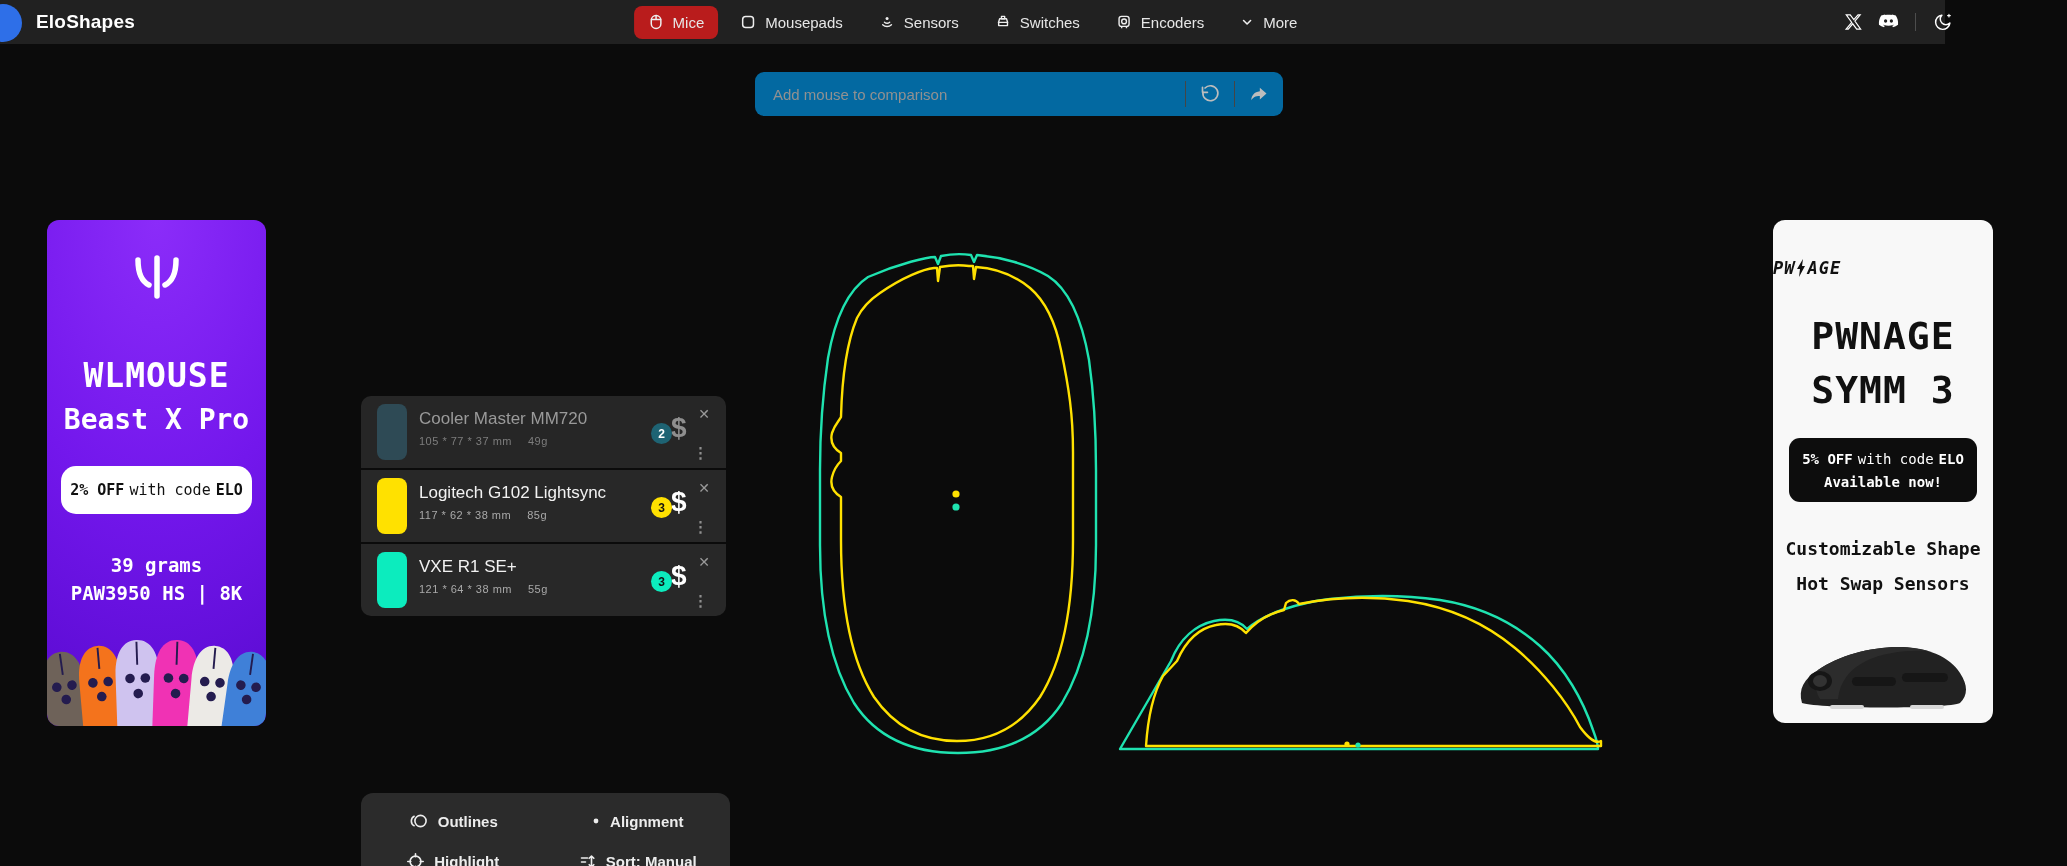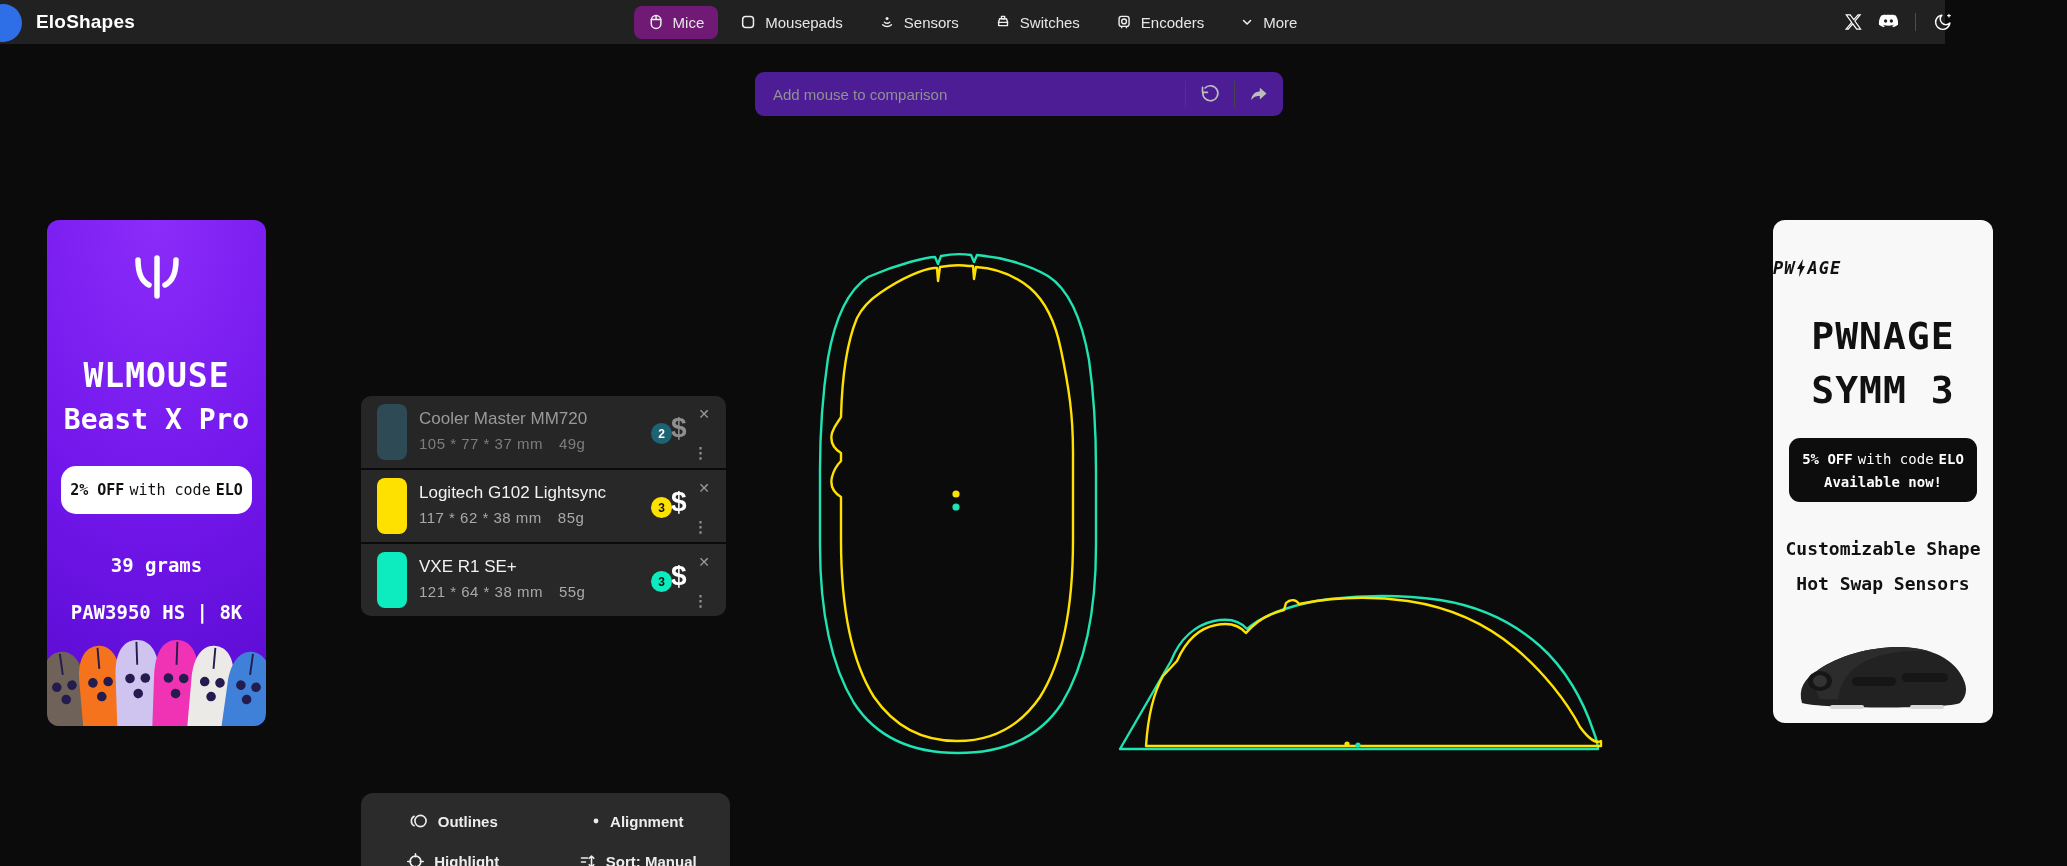--- a/index.html
+++ b/index.html
@@ -23,30 +23,30 @@
   .brand-name { font-size:19px; font-weight:bold; color:#fff; margin-left:14px; letter-spacing:.2px; }
   .nav-center {
     position:absolute; left:50%; top:0; transform:translateX(-50%);
     height:44px; display:flex; align-items:center; gap:8px;
   }
   .nav-item {
     display:flex; align-items:center; gap:9px; padding:8px 14px;
     border-radius:8px; color:#e6e6e6; font-size:15px; font-weight:500;
     cursor:pointer; white-space:nowrap;
   }
-  .nav-item.active { background:#701a75; }
+  .nav-item.active { background:#b91c1c; }
   .nav-item svg { display:block; }
   .nav-right { position:absolute; right:0; top:0; height:44px; display:flex; align-items:center; gap:16px; }
   .nav-right .vdiv { width:1px; height:18px; background:#4d4d4d; }
   .icon-btn { display:flex; align-items:center; justify-content:center; cursor:pointer; }
   .moon-wrap { margin-right:-9px; }
   
   .searchbar {
     position:absolute; left:755px; top:72px; width:528px; height:44px;
-    background:#4c1d95; border-radius:9px; display:flex; align-items:center;
+    background:#0369a1; border-radius:9px; display:flex; align-items:center;
   }
   .searchbar input {
     flex:1; background:transparent; border:none; outline:none;
     color:#ddd; font-size:15px; padding:0 18px; font-family:"Liberation Sans",sans-serif;
   }
   .searchbar input::placeholder { color:#919191; }
   .searchbar .vdiv { width:1px; height:26px; background:#454545; }
   .search-icon-btn { width:48px; height:44px; display:flex; align-items:center; justify-content:center; cursor:pointer; }
   
   .ad-left {
@@ -60,21 +60,21 @@
   .ad-left h2 { font-size:33px; font-weight:bold; letter-spacing:1px; margin-top:52px; }
   .ad-left h3 { font-size:28px; font-weight:bold; margin-top:8px; }
   .promo-pill {
     margin:30px auto 0; width:191px; height:48px; background:#fff; color:#111;
     border-radius:15px; display:flex; align-items:center; justify-content:center;
     font-size:15px; gap:5px;
   }
   .promo-pill b { font-weight:bold; }
   .ad-left .spec { font-size:19px; font-weight:bold; }
   .spec1 { margin-top:40px; }
-  .spec2 { margin-top:25px; }
+  .spec2 { margin-top:6px; }
   .mice-row {
     position:absolute; bottom:-6px; left:0; width:100%;
     display:flex; justify-content:center; align-items:flex-end;
   }
   .mice-row svg { margin:0 -7px; }
   
   .ad-right {
     position:absolute; left:1773px; top:220px; width:220px; height:503px;
     border-radius:12px; background:#f8f8f8; color:#111; text-align:center;
     font-family:"DejaVu Sans Mono", monospace; cursor:pointer; overflow:hidden;
@@ -100,21 +100,21 @@
   .list {
     position:absolute; left:361px; top:396px; width:365px;
     border-radius:10px; overflow:hidden;text-decoration:underline;
   }
   .row { position:relative; height:72px; background:#282828; margin-bottom:2px; cursor:pointer; }
   .row:last-child { margin-bottom:0; }
   .row.dim { background:#262626; }
   .swatch { position:absolute; left:16px; top:8px; width:30px; height:56px; border-radius:8px; cursor:pointer; }
   .row-title { position:absolute; left:58px; top:13px; font-size:17px; font-weight:500; color:#f2f2f2; white-space:nowrap; }
   .row.dim .row-title { color:#9a9a9a; }
-  .row-dims { position:absolute; left:58px; top:39px; font-size:15px; color:#a9a9a9; letter-spacing:.5px; }
+  .row-dims { position:absolute; left:58px; top:39px; font-size:11px; color:#a9a9a9; letter-spacing:.5px; }
   .row.dim .row-dims { color:#7d7d7d; }
   .row-weight { margin-left:16px; }
   .price-group { position:absolute; left:296px; top:14px; width:40px; height:44px; cursor:pointer; }
   .dollar { position:absolute; left:14px; top:2px; font-size:28px; font-weight:bold; color:#fff; font-family:"Liberation Sans",sans-serif; }
   .row.dim .dollar { color:#8f8f8f; }
   .count-badge {
     position:absolute; left:-6px; top:13px; width:21px; height:21px; border-radius:50%;
     display:flex; align-items:center; justify-content:center;
     font-size:12px; font-weight:bold; color:#111;
   }

